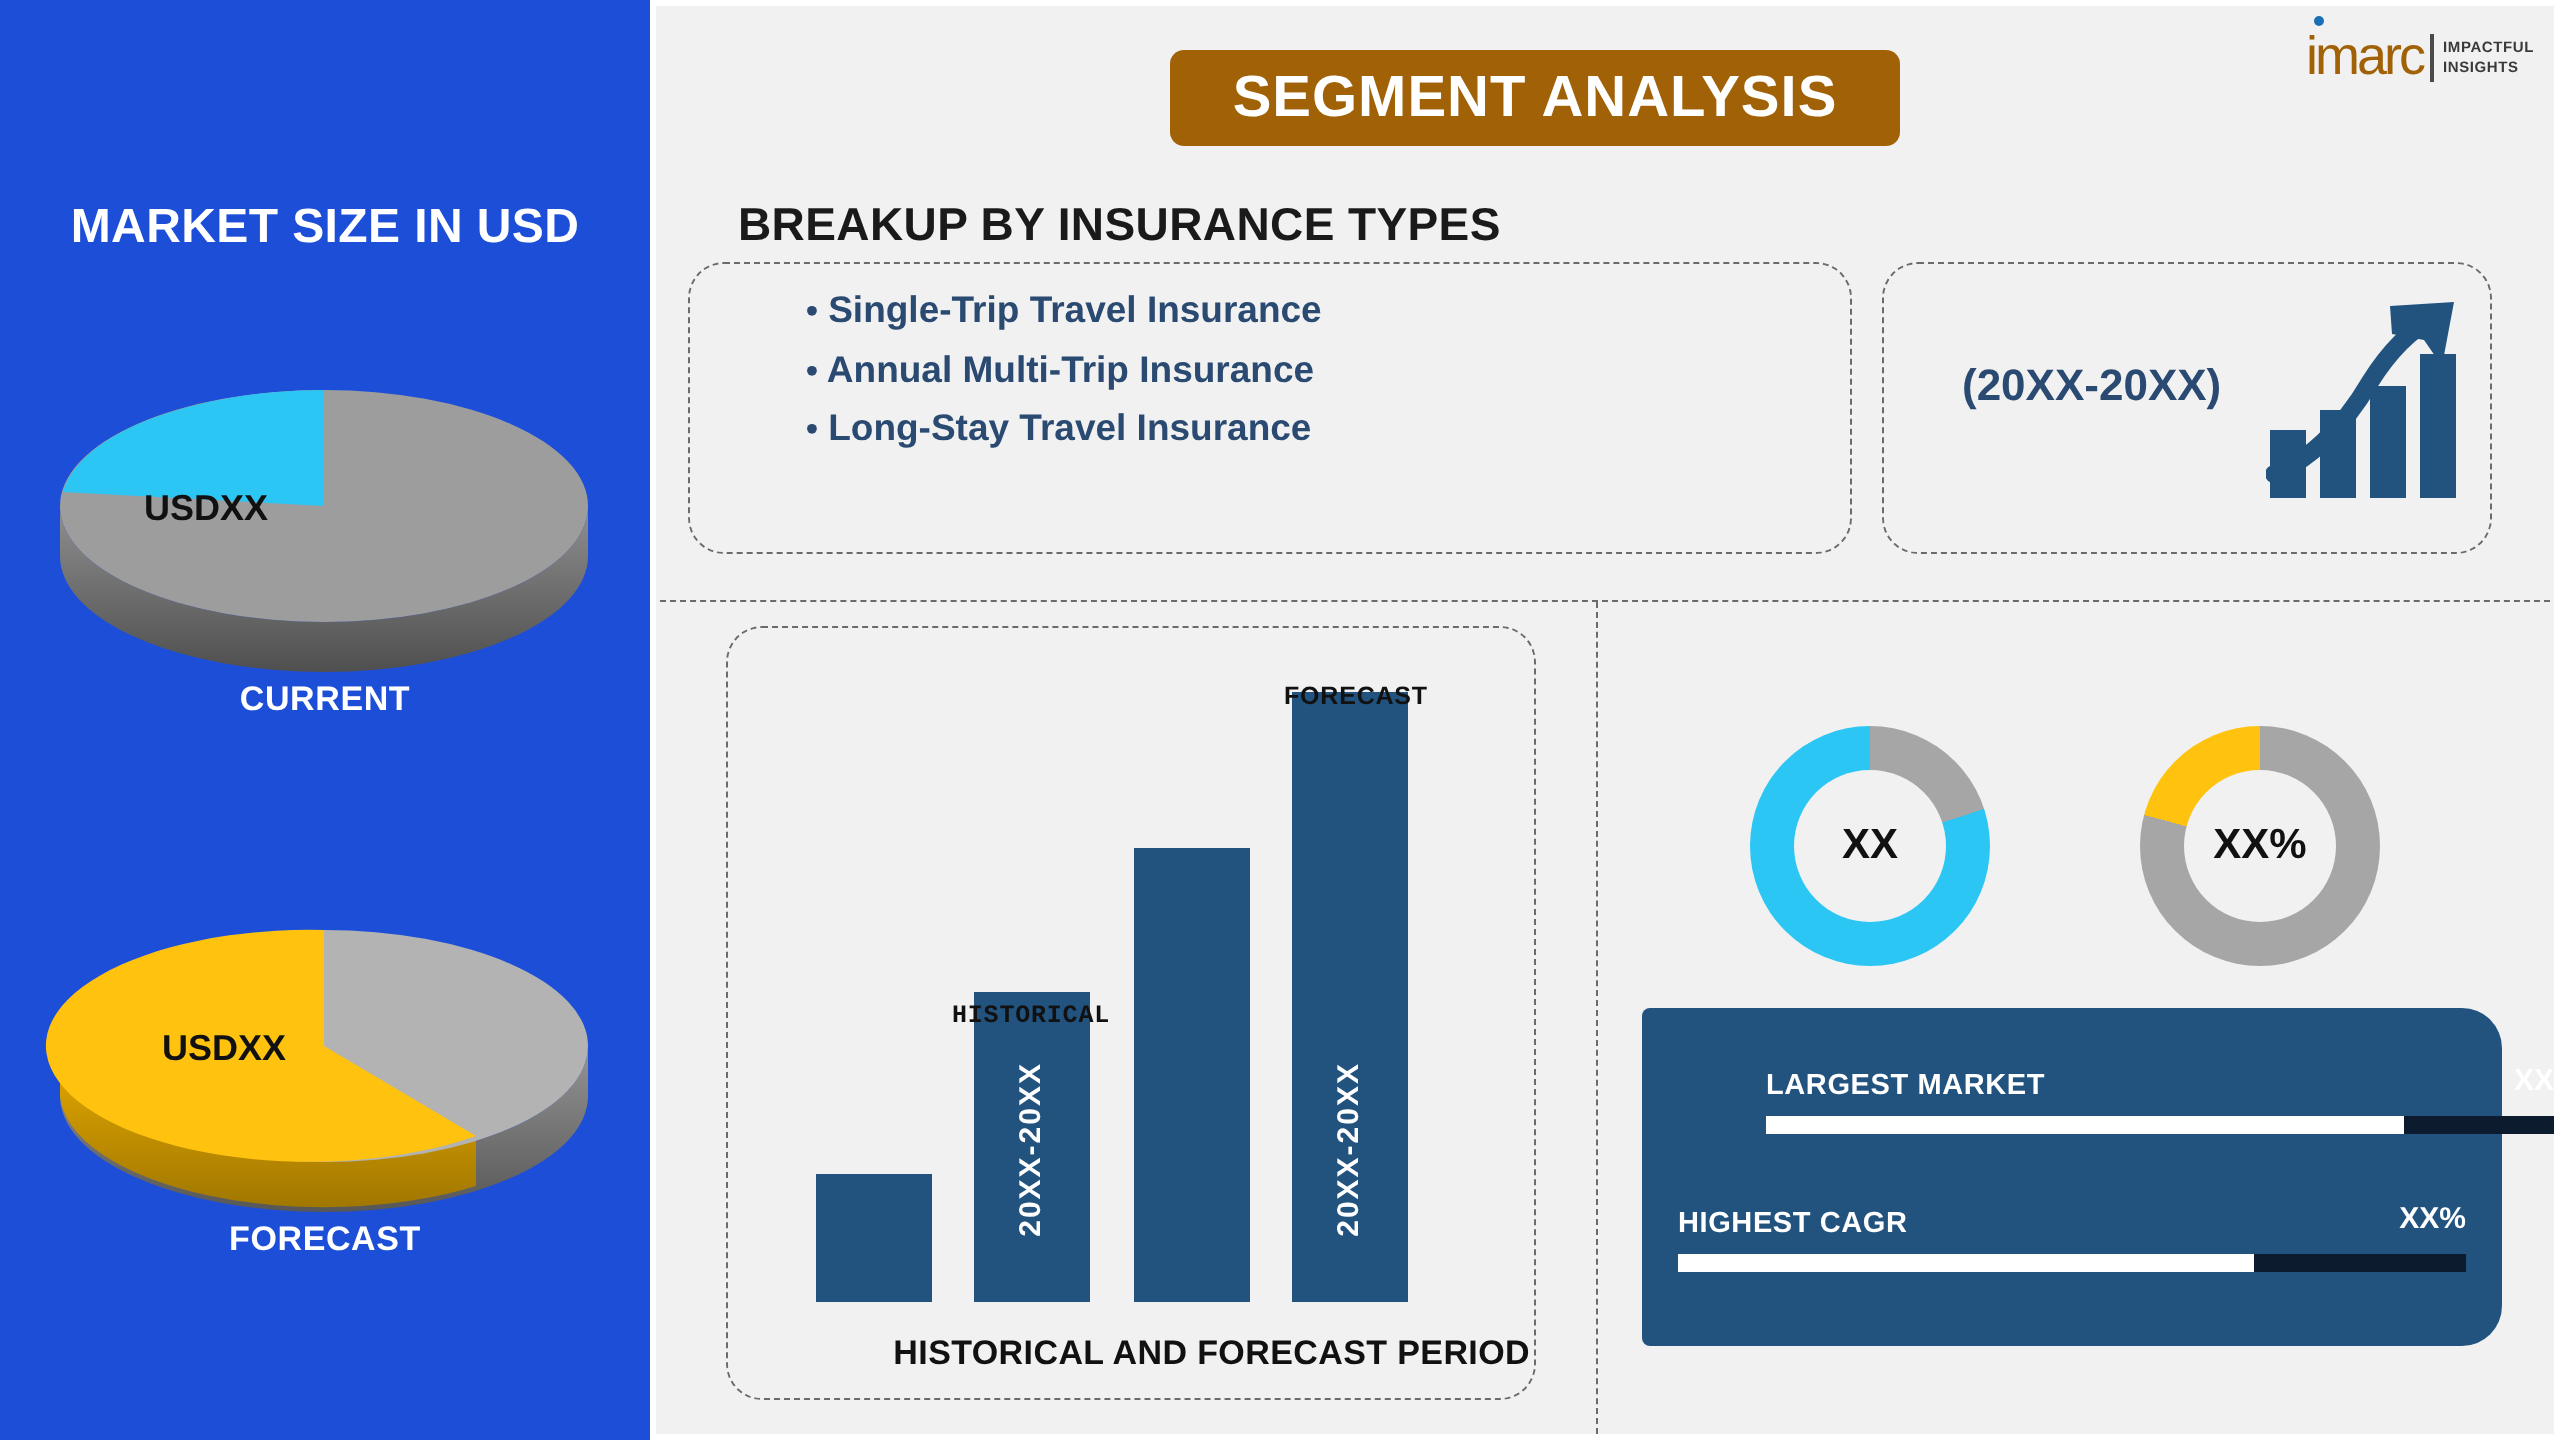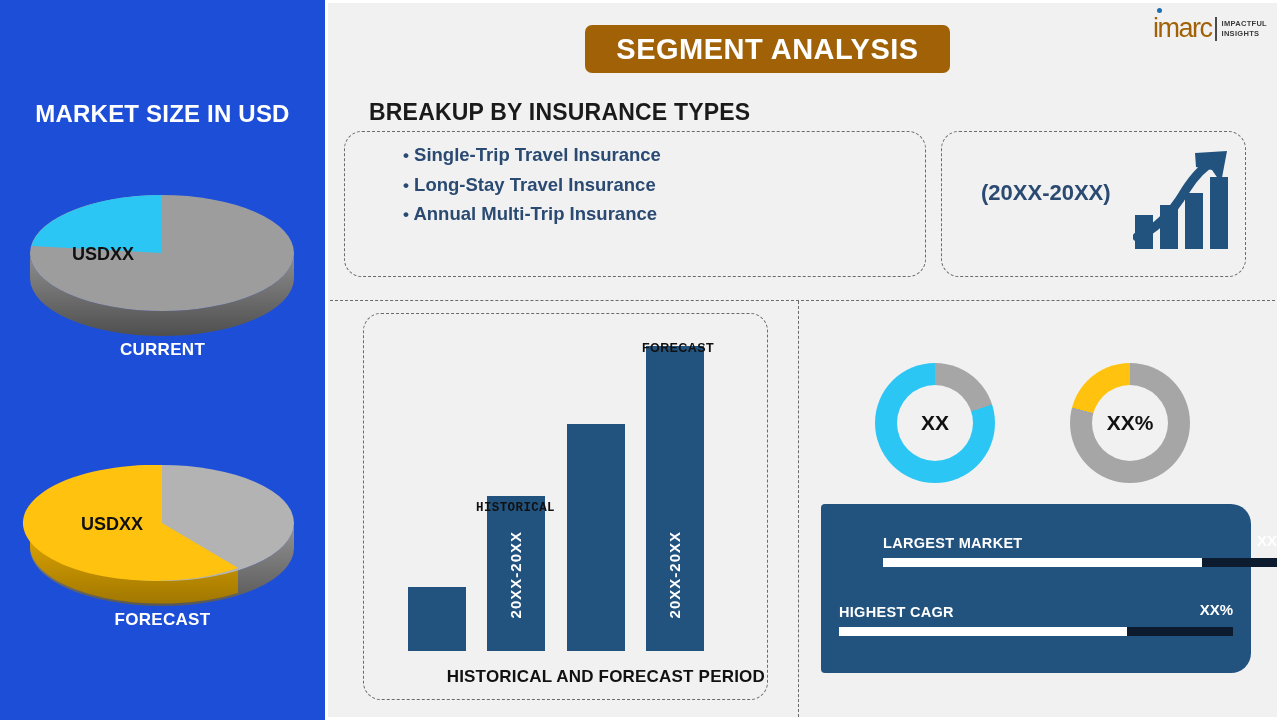--- a/index.html
+++ b/index.html
@@ -181,25 +181,25 @@
 
     <div class="sec-h" style="left:41px;top:96px;">BREAKUP BY INSURANCE TYPES</div>
     <div class="dashed" style="left:16px;top:128px;width:580px;height:144px;"></div>
     <div class="bullets" style="left:47px;top:138px;">
       <div class="bullet">
         <span class="dot">•</span>
         <span>Single-Trip Travel Insurance</span>
       </div>
       <div class="bullet">
         <span class="dot">•</span>
-        <span>Long-Stay Travel Insurance</span>
+        <span>Annual Multi-Trip Insurance</span>
       </div>
       <div class="bullet">
         <span class="dot">•</span>
-        <span>Annual Multi-Trip Insurance</span>
+        <span>Long-Stay Travel Insurance</span>
       </div>
     </div>
 
     <div class="dashed" style="left:613px;top:128px;width:303px;height:144px;"></div>
 
     <div class="cagr-txt" style="left:653px;top:174px;">
       <div>(20XX-20XX)</div>
     </div>
 
     <svg style="position:absolute;left:805px;top:142px;" width="100" height="112" viewBox="0 0 100 112">

